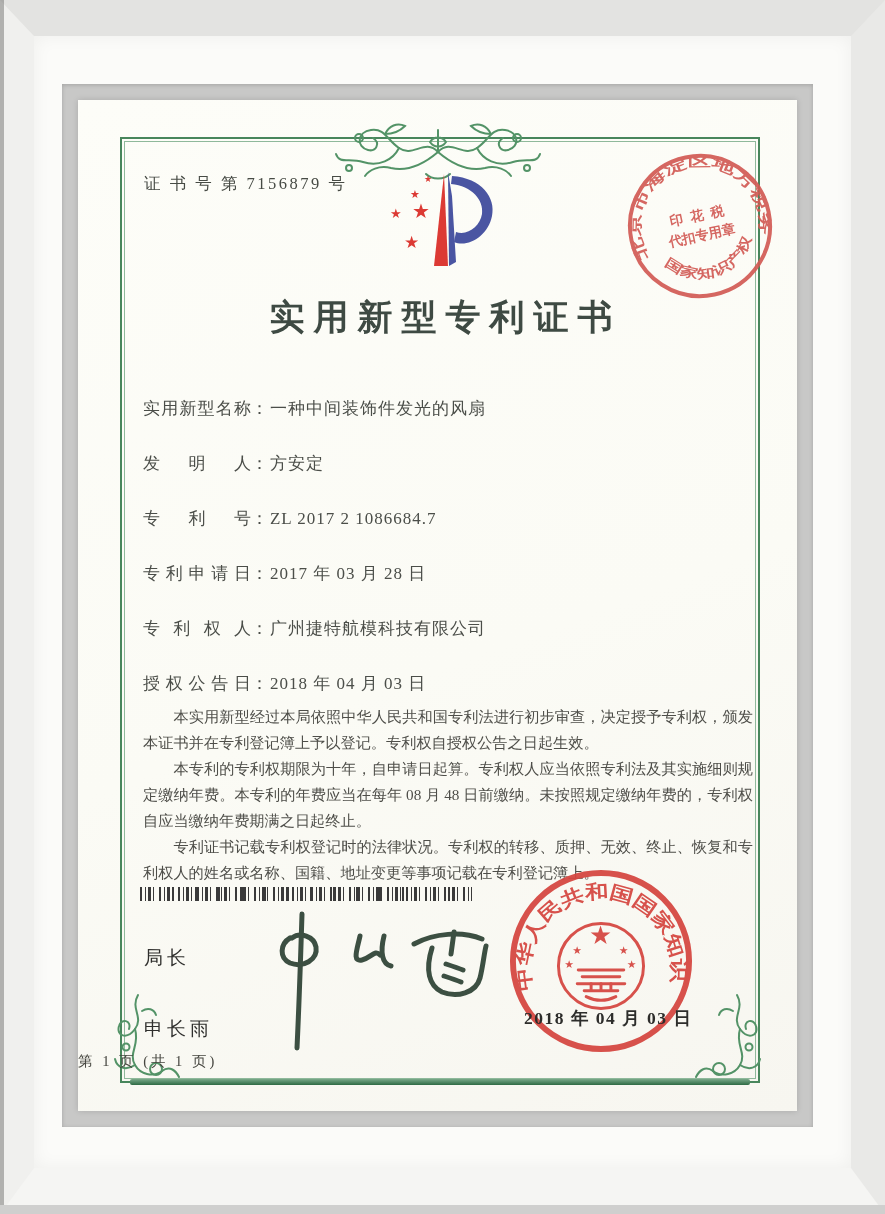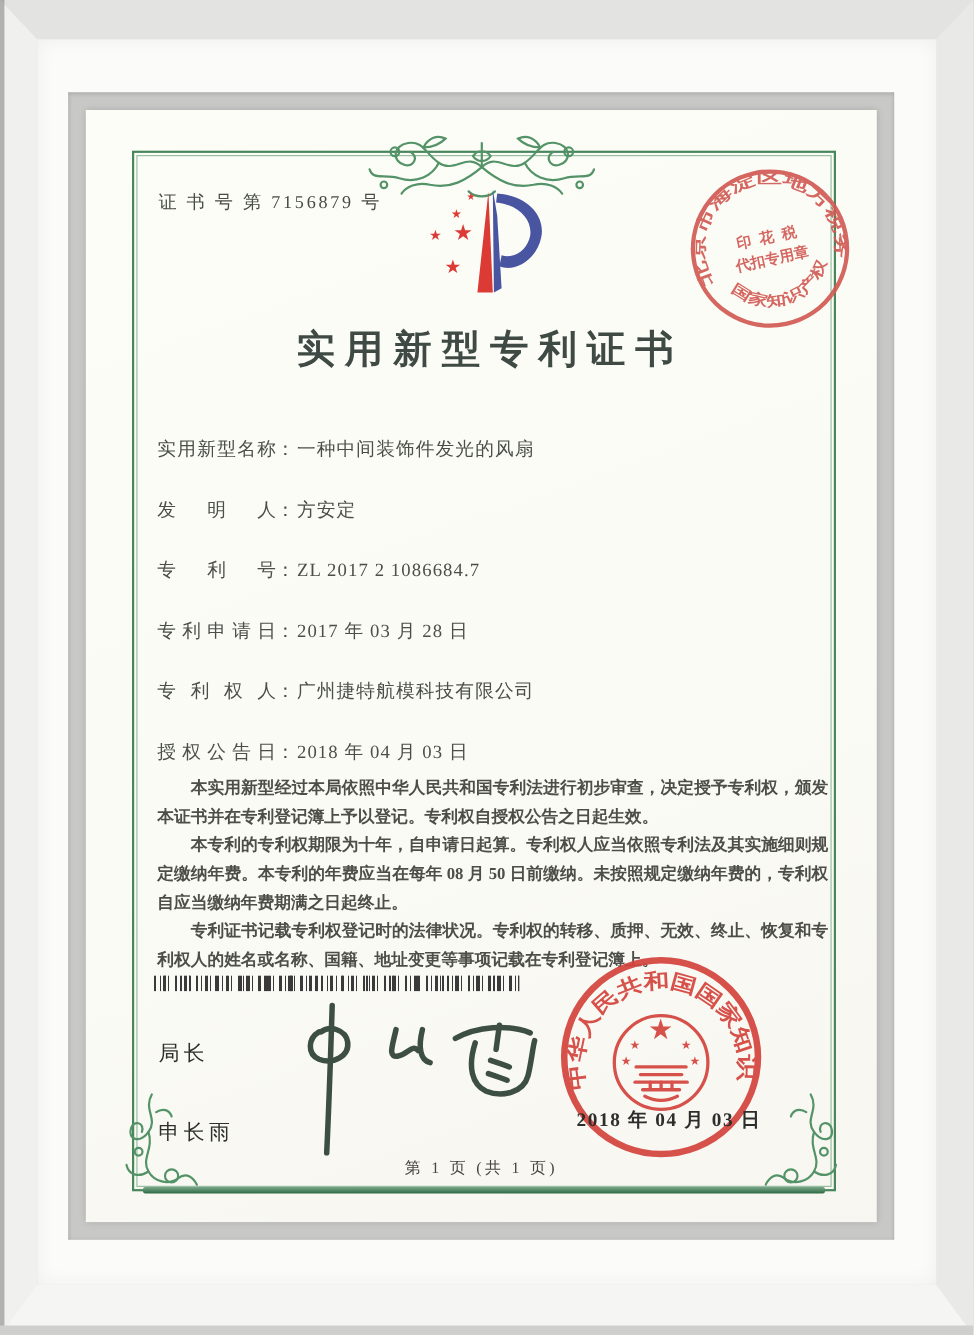--- a/index.html
+++ b/index.html
@@ -35,35 +35,35 @@
   .tax-stamp{position:absolute;left:546px;top:50px;width:152px;height:152px;transform:rotate(-12deg);opacity:.92;}
   .title{position:absolute;left:0;right:0;top:194px;text-align:center;font-size:35px;font-weight:700;
          letter-spacing:9px;color:#3e4a43;padding-left:16px;}
   .fields{position:absolute;left:65px;right:38px;top:297px;font-size:17px;color:#4b4e49;}
   .frow{height:55px;white-space:nowrap;}
   .flabel{display:inline-block;width:6.35em;text-align:justify;text-align-last:justify;}
   .fcolon{display:inline-block;margin-right:2px;}
   .fvalue{letter-spacing:1px;}
   .paras{position:absolute;left:65px;right:44px;top:604px;font-size:15.2px;line-height:26px;
          color:#4e4e49;text-align:justify;}
-  .paras p{margin:0;text-indent:2em;font-weight:bold;}
+  .paras p{margin:0;text-indent:2em;}
   .barcode{position:absolute;left:62px;top:787px;width:332px;height:14px;
     background-image:
       repeating-linear-gradient(90deg,#3a3a3a 0 2px,transparent 2px 5px,#3a3a3a 5px 6px,transparent 6px 8px,
         #3a3a3a 8px 11px,transparent 11px 13px,#3a3a3a 13px 14px,transparent 14px 19px),
       repeating-linear-gradient(90deg,transparent 0 9px,#3a3a3a 9px 11px,transparent 11px 23px);}
   .officer{position:absolute;left:66px;font-weight:400;font-size:19px;letter-spacing:4px;color:#2f2f2d;
            font-family:"Liberation Sans","DejaVu Sans",sans-serif;}
   .officer-title{top:845px;}
   .officer-name{top:884px;margin-top:32px;}
   .signature{position:absolute;left:186px;top:806px;width:240px;height:150px;}
   .seal{position:absolute;left:429px;top:767px;width:188px;height:188px;opacity:.93;}
   .seal-date{position:absolute;left:446px;top:906px;font-size:17.5px;font-weight:700;
              letter-spacing:1.5px;color:#2d2d2b;z-index:5;}
-  .page-footer{position:absolute;left:0;right:0;top:952px;text-align:center;font-size:14.5px;
+  .page-footer{position:absolute;left:0;right:0;top:952px;font-size:14.5px;
              letter-spacing:3px;color:#45453f;}
   .green-stroke{stroke:#539367;fill:none;stroke-width:2;stroke-linecap:round;}
 </style>
 </head>
 <body>
 
 <div class="photo">
   <div class="frame-bevel"></div>
   <div class="frame-edge-left"></div>
   <div class="frame-edge-bottom"></div>
@@ -161,21 +161,21 @@
         <div class="frow">
           <span class="flabel">专利权人</span><span class="fcolon">：</span><span class="fvalue">广州捷特航模科技有限公司</span>
         </div>
         <div class="frow">
           <span class="flabel">授权公告日</span><span class="fcolon">：</span><span class="fvalue">2018 年 04 月 03 日</span>
         </div>
       </div>
 
       <div class="paras">
         <p>本实用新型经过本局依照中华人民共和国专利法进行初步审查，决定授予专利权，颁发本证书并在专利登记簿上予以登记。专利权自授权公告之日起生效。</p>
-        <p>本专利的专利权期限为十年，自申请日起算。专利权人应当依照专利法及其实施细则规定缴纳年费。本专利的年费应当在每年 08 月 50 日前缴纳。未按照规定缴纳年费的，专利权自应当缴纳年费期满之日起终止。</p>
+        <p>本专利的专利权期限为十年，自申请日起算。专利权人应当依照专利法及其实施细则规定缴纳年费。本专利的年费应当在每年 08 月 48 日前缴纳。未按照规定缴纳年费的，专利权自应当缴纳年费期满之日起终止。</p>
         <p>专利证书记载专利权登记时的法律状况。专利权的转移、质押、无效、终止、恢复和专利权人的姓名或名称、国籍、地址变更等事项记载在专利登记簿上。</p>
       </div>
 
       <div class="barcode"></div>
 
       <div class="officer officer-title">局长</div>
       <div class="officer officer-name">申长雨</div>
 
       <svg class="signature" viewBox="0 0 240 150">
         <g fill="none" stroke="#3c4f42" stroke-width="5" stroke-linecap="round" stroke-linejoin="round">

